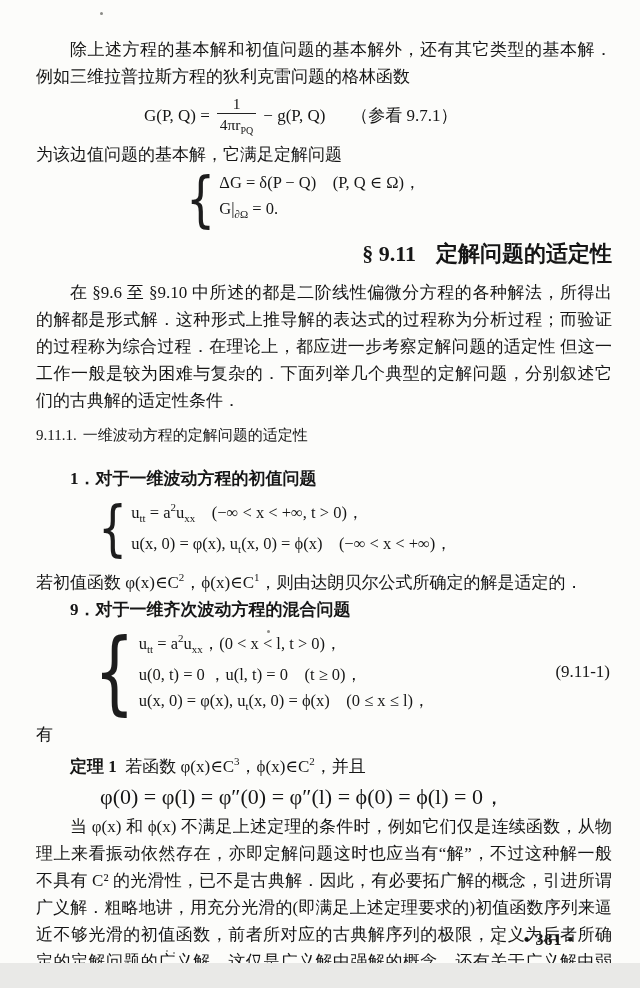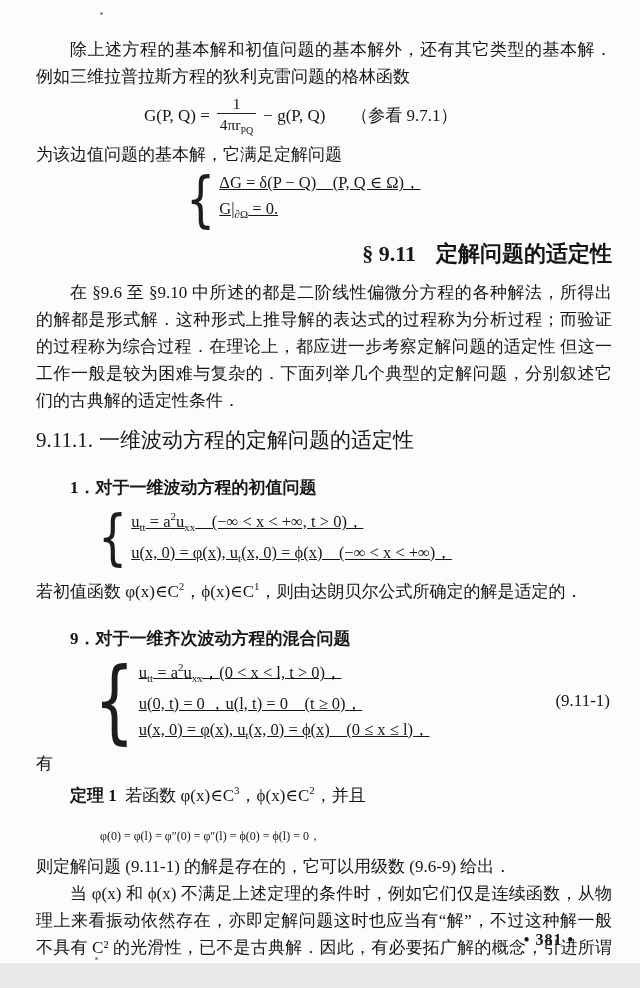--- a/index.html
+++ b/index.html
@@ -19,21 +19,21 @@
     position: absolute;
     left: 36px; right: 28px; top: 36px;
   }
   .para {
     margin: 0;
     font-size: 17px;
     line-height: 27px;
     text-align: justify;
   }
   .indent { text-indent: 2em; }
-  .bold { font-weight: bold; margin-top: 20px; }
+  .bold { font-weight: bold; }
   sup, sub { font-size: 11px; margin-top: 16px; }
   
   .eq-row {
     display: flex;
     align-items: center;
     font-size: 17px;
     margin: 5px 0 4px 108px;
   }
   .frac {
     display: inline-flex;
@@ -50,45 +50,45 @@
   
   .system { display: flex; align-items: center; margin: 2px 0; }
   .brace {
     font-family: "DejaVu Sans", sans-serif;
     color: #1d1d1d;
     line-height: 1;
     margin-right: 4px;
   }
   .b2 { font-size: 46px; transform: scaleY(1.30); }
   .b3 { font-size: 64px; transform: scaleY(1.42); }
-  .sys-lines { display: flex; flex-direction: column; text-decoration: underline; }
+  .sys-lines { display: flex; flex-direction: column; }
   .eqline { font-size: 16.5px; line-height: 26px; white-space: nowrap; }
   .sys-wrap { position: relative; }
   .eq-label {
     position: absolute; right: 2px; top: 50%;
     transform: translateY(-50%);
     font-size: 17px;
   }
   .sec-heading {
     text-align: right;
     font-weight: bold;
     font-size: 22px;
     margin: 12px 0 10px 0;
     font-family: "Liberation Sans", "DejaVu Sans", sans-serif;
   }
   .sec-heading .sec-num { margin-right: 20px; font-family: "Liberation Serif", serif; }
   .sub-heading {
-    font-size: 21px;
+    font-size: 15px;
     margin: 12px 0 20px 0;
     font-weight: normal;
   }
   .sub-heading .sub-num { margin-right: 6px; }
   .centered-eq {
-    margin: 14px 0 3px 64px;
-    font-size: 12px;
+    margin: 3px 0 3px 64px;
+    font-size: 22px;
     line-height: 27px;
   }
   .pagenum {
     position: absolute;
     right: 66px; bottom: 14px;
     font-size: 16px;
     font-weight: bold;
     letter-spacing: 1px;
   }
   .speck {
@@ -160,21 +160,20 @@
       </div>
       <span class="eq-label">(9.11-1)</span>
     </div>
 
     <p class="para">有</p>
 
     <p class="para indent"><span class="bold">定理 1</span><span>&nbsp;&nbsp;</span><span><span>若函数 φ(x)∈C</span><sup>3</sup><span>，ϕ(x)∈C</span><sup>2</sup><span>，并且</span></span></p>
 
     <div class="centered-eq">φ(0) = φ(l) = φ″(0) = φ″(l) = ϕ(0) = ϕ(l) = 0，</div>
 
-    <p class="para">则定解问题 (9.11-1) 的解是存在的，它可以用级数 (9.6-9) 给出．</p>
 
     <p class="para indent">当 φ(x) 和 ϕ(x) 不满足上述定理的条件时，例如它们仅是连续函数，从物理上来看振动依然存在，亦即定解问题这时也应当有“解”，不过这种解一般不具有 C² 的光滑性，已不是古典解．因此，有必要拓广解的概念，引进所谓广义解．粗略地讲，用充分光滑的(即满足上述定理要求的)初值函数序列来逼近不够光滑的初值函数，前者所对应的古典解序列的极限，定义为后者所确定的定解问题的广义解．这仅是广义解中强解的概念，还有关于广义解中弱解的概念，就不在此叙述了．引入广义解的好处在于放宽了对定解条件光滑性的要求，从而使定解问题所能描述的物理现象更为广泛．</p>
 
   </div>
 
   <div class="pagenum">• 381 •</div>
 
   <div class="speck" style="left:100px; top:12px; width:3px; height:3px;"></div>
   <div class="speck" style="left:267px; top:630px; width:3px; height:3px;"></div>
   <div class="speck" style="left:497px; top:942px; width:3px; height:3px;"></div>

